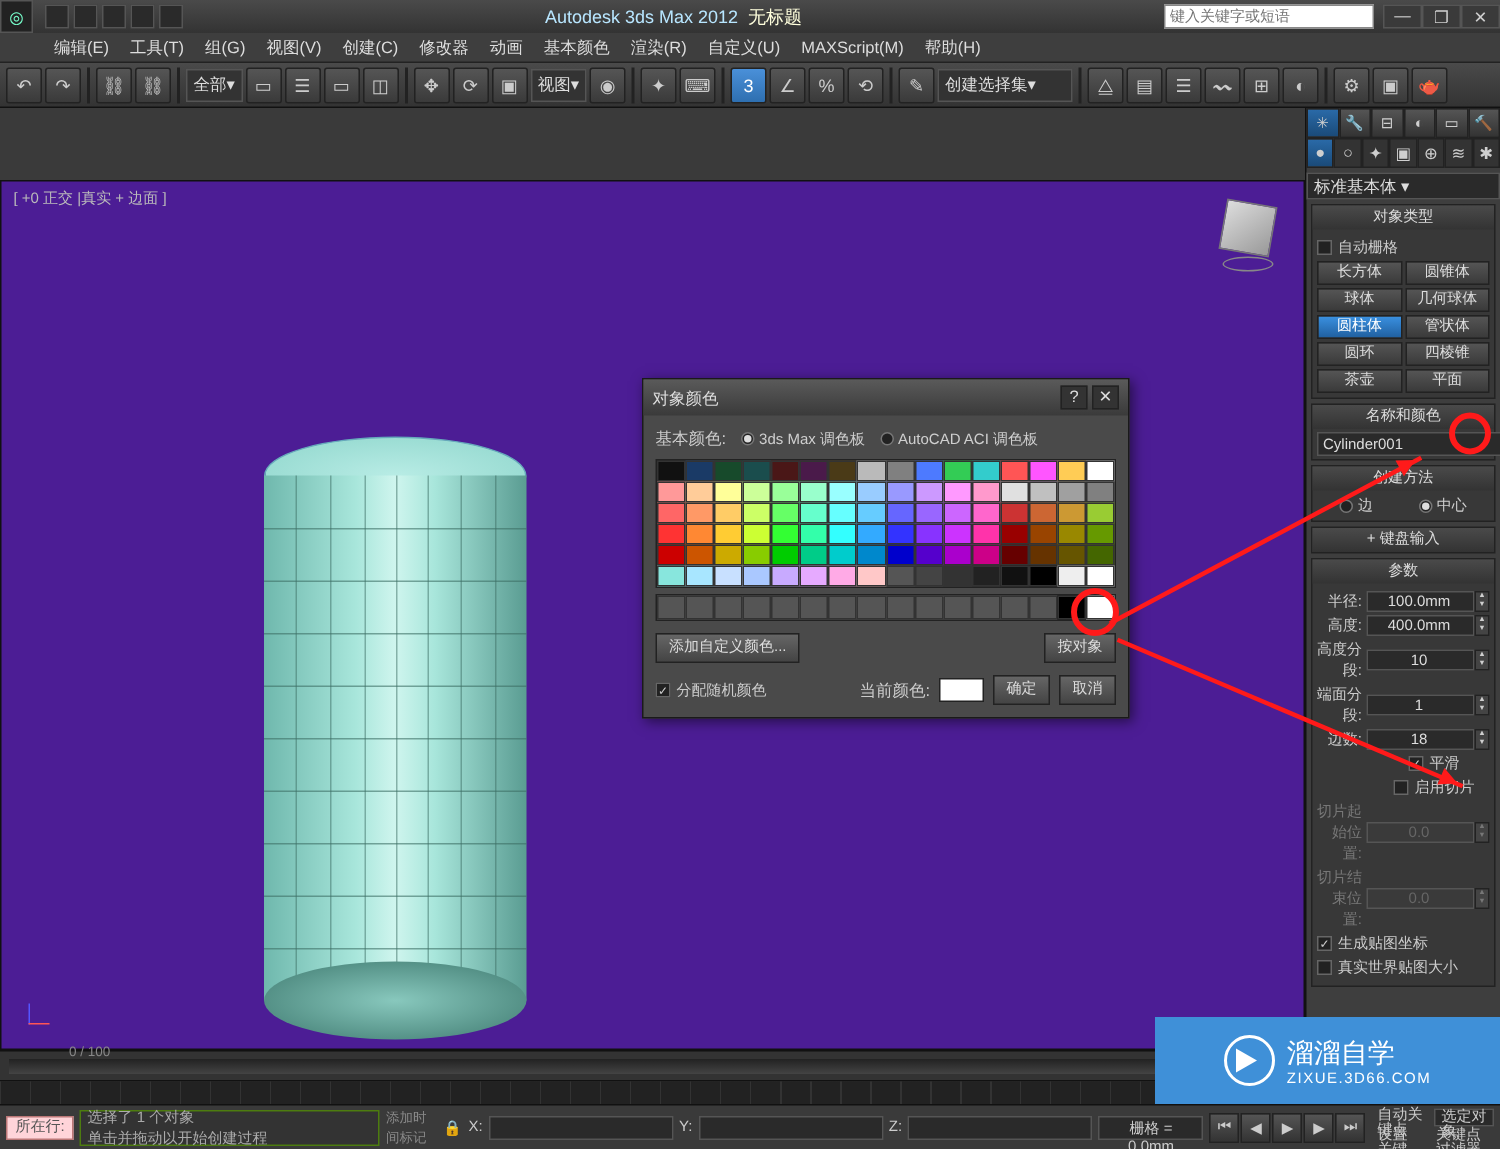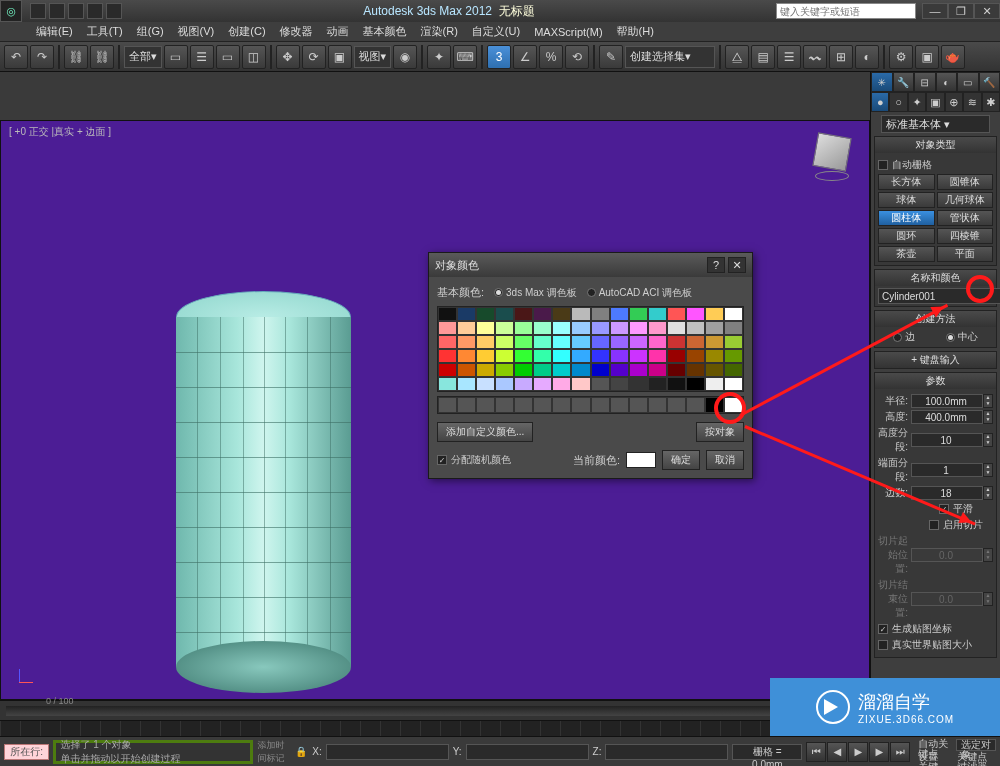--- a/index.html
+++ b/index.html
@@ -46,21 +46,21 @@
 .axis-icon .x { width:14px; height:1px; background:#f55; display:block; margin-top:-1px; }
 
 
 .cmdpanel { position:absolute; top:72px; right:0; width:130px; bottom:0; background:#3e3e3e; border-left:1px solid #111; }
 .cmdpanel .tabs { display:flex; height:20px; }
 .cmdpanel .tabs span { flex:1; background:linear-gradient(#555,#333); border:1px solid #222; display:flex;align-items:center;justify-content:center; font-size:10px; }
 .cmdpanel .tabs span.active { background:linear-gradient(#2a6aa8,#1a4a78); }
 .cmdpanel .subtabs { display:flex; height:20px; }
 .cmdpanel .subtabs span { flex:1; background:#333; border:1px solid #222; display:flex;align-items:center;justify-content:center;}
 .cmdpanel .subtabs span.active { background:linear-gradient(#2a6aa8,#1a4a78); }
-.cmdpanel .dd { margin:3px 10px; height:18px; background:#2a2a2a; border:1px solid #555; color:#ddd; padding:1px 4px; }
+.cmdpanel .dd { margin:3px 0; height:18px; background:#2a2a2a; border:1px solid #555; color:#ddd; padding:1px 4px; }
 .rollout { margin:3px 3px 2px 3px; border:1px solid #222; background:#383838; }
 .rollout-hdr { height:16px; background:linear-gradient(#4a4a4a,#333); text-align:center; color:#ddd; font-size:10px; line-height:16px; }
 .rollout-body { padding:3px 3px; }
 .btn-grid { display:grid; grid-template-columns:1fr 1fr; gap:2px; }
 .btn-grid .obtn { height:16px; background:linear-gradient(#555,#3a3a3a); border:1px solid #222; text-align:center; font-size:10px; line-height:14px; color:#ddd; }
 .btn-grid .obtn.sel { background:linear-gradient(#3a90e0,#2060a0); color:#fff; }
 .row { display:flex; align-items:center; gap:3px; margin:2px 0; }
 .row label { font-size:10px; color:#ccc; flex:1; text-align:right; }
 .row .spin { display:flex; }
 .row input.nm { width:72px; height:14px; background:#2a2a2a; border:1px solid #555; color:#ddd; font-size:10px; text-align:center; padding-right:2px; }
@@ -100,21 +100,21 @@
 .arrow::after { content:''; position:absolute; right:-2px; top:-5px; border:6px solid transparent; border-left:12px solid #ff1a1a; }
 
 
 .timeline { position:absolute; left:0; right:130px; bottom:46px; height:20px; background:#333; border-top:1px solid #111; display:flex; align-items:center; }
 .timeline .slider { flex:1; height:10px; background:linear-gradient(#222,#444); margin:0 6px; position:relative; }
 .timeline .lbl { position:absolute; top:-10px; left:40px; font-size:9px; color:#888; }
 .trackbar { position:absolute; left:0; right:130px; bottom:30px; height:16px; background:#2a2a2a; border-top:1px solid #111; }
 .trackbar .ruler { height:16px; background:repeating-linear-gradient(90deg,#333 0,#333 1px,#222 1px,#222 20px); }
 
 .status { position:absolute; left:0; right:0; bottom:0; height:30px; background:#3a3a3a; border-top:1px solid #111; display:flex; align-items:center; padding:0 4px; gap:4px; font-size:10px; color:#ccc; }
-.status .prompt { background:#333; border:3px solid #4d7c0f; flex:1; min-width:200px; padding:1px 4px; color:#aaa; height:24px; display:flex;flex-direction:column;justify-content:center; }
+.status .prompt { background:#333; border:1px solid #4d7c0f; flex:1; min-width:200px; padding:1px 4px; color:#aaa; height:24px; display:flex;flex-direction:column;justify-content:center; }
 .status .field { background:#2a2a2a; border:1px solid #555; height:16px; padding:0 4px; min-width:40px; }
 .status .play { display:flex; gap:1px; }
 .status .play span { width:20px; height:20px; background:linear-gradient(#555,#333); border:1px solid #222; display:flex;align-items:center;justify-content:center; }
 .pink-btn { width:70px; height:16px; background:#ffd4d9; border:1px solid #b77; color:#555; text-align:center; line-height:14px; }
 
 .watermark { position:absolute; right:0; bottom:30px; width:230px; height:58px; background:#3f90d8; display:flex; align-items:center; justify-content:center; color:#fff; gap:8px; }
 .watermark .play-icon { width:34px; height:34px; border:2px solid #fff; border-radius:50%; display:flex;align-items:center;justify-content:center; }
 .watermark .play-icon::after { content:''; border:8px solid transparent; border-left:14px solid #fff; margin-left:4px; }
 .watermark .text .l1 { font-size:18px; font-weight:normal; }
 .watermark .text .l2 { font-size:10px; letter-spacing:1px; }

